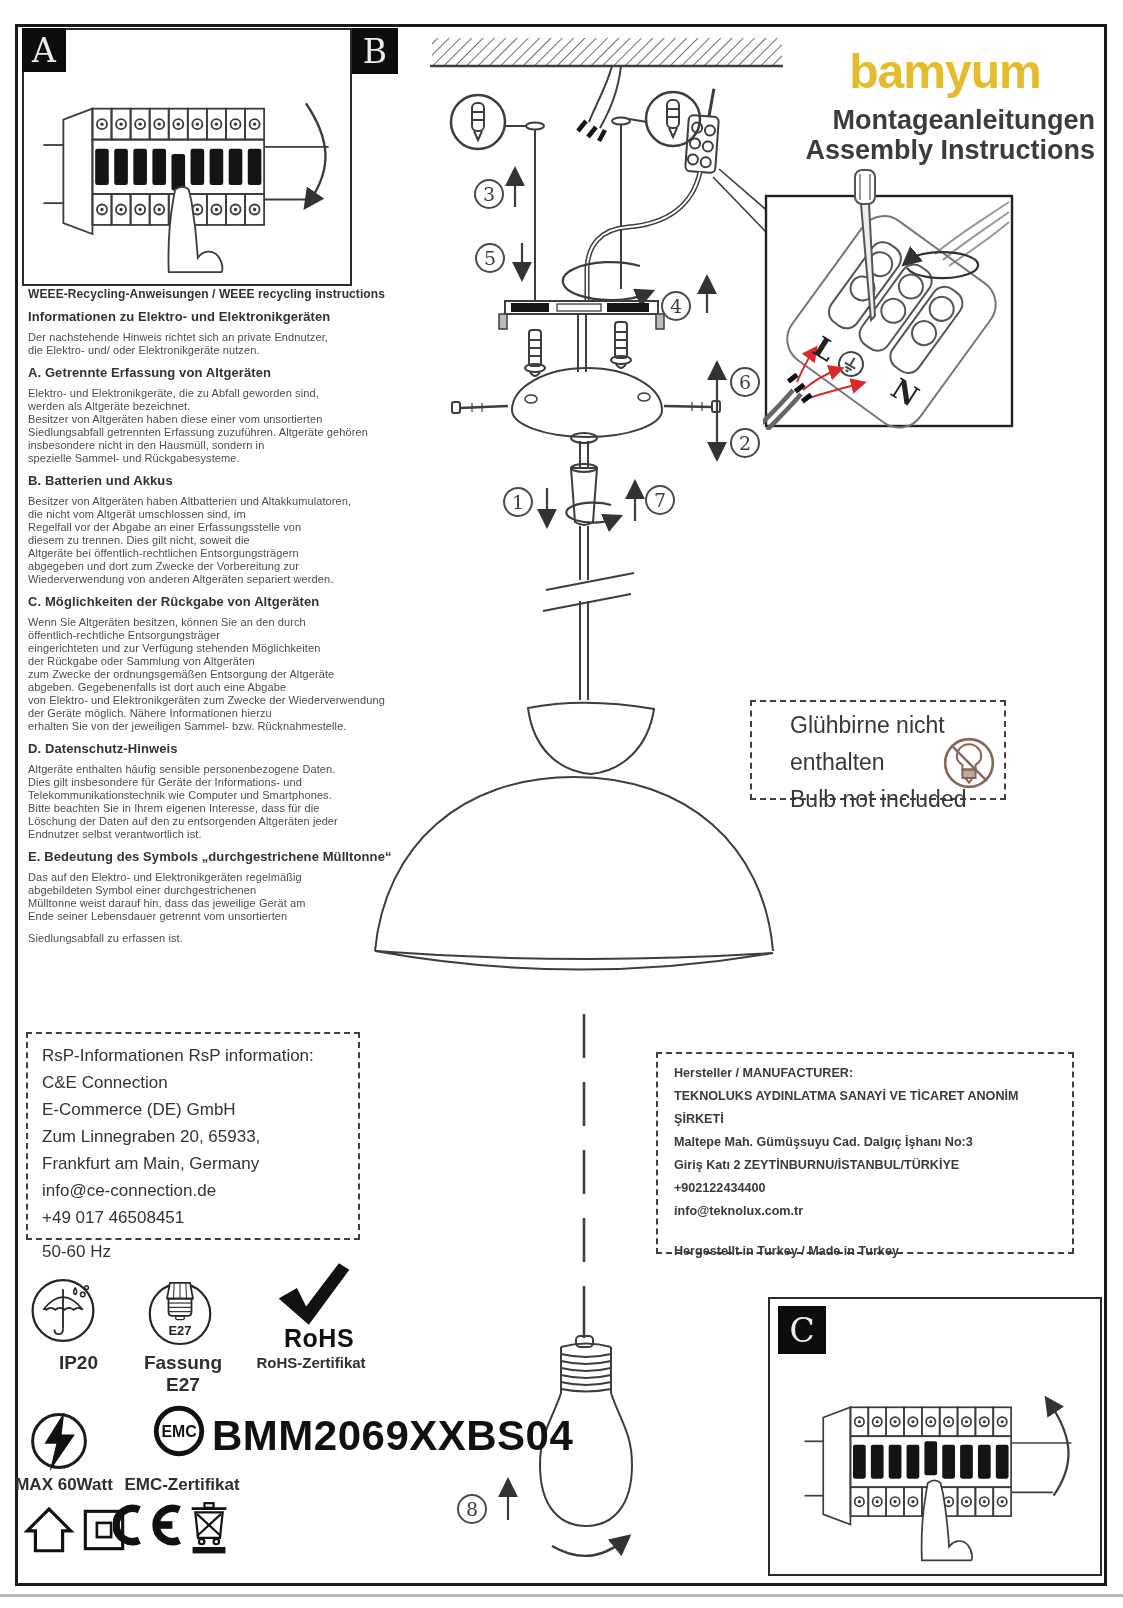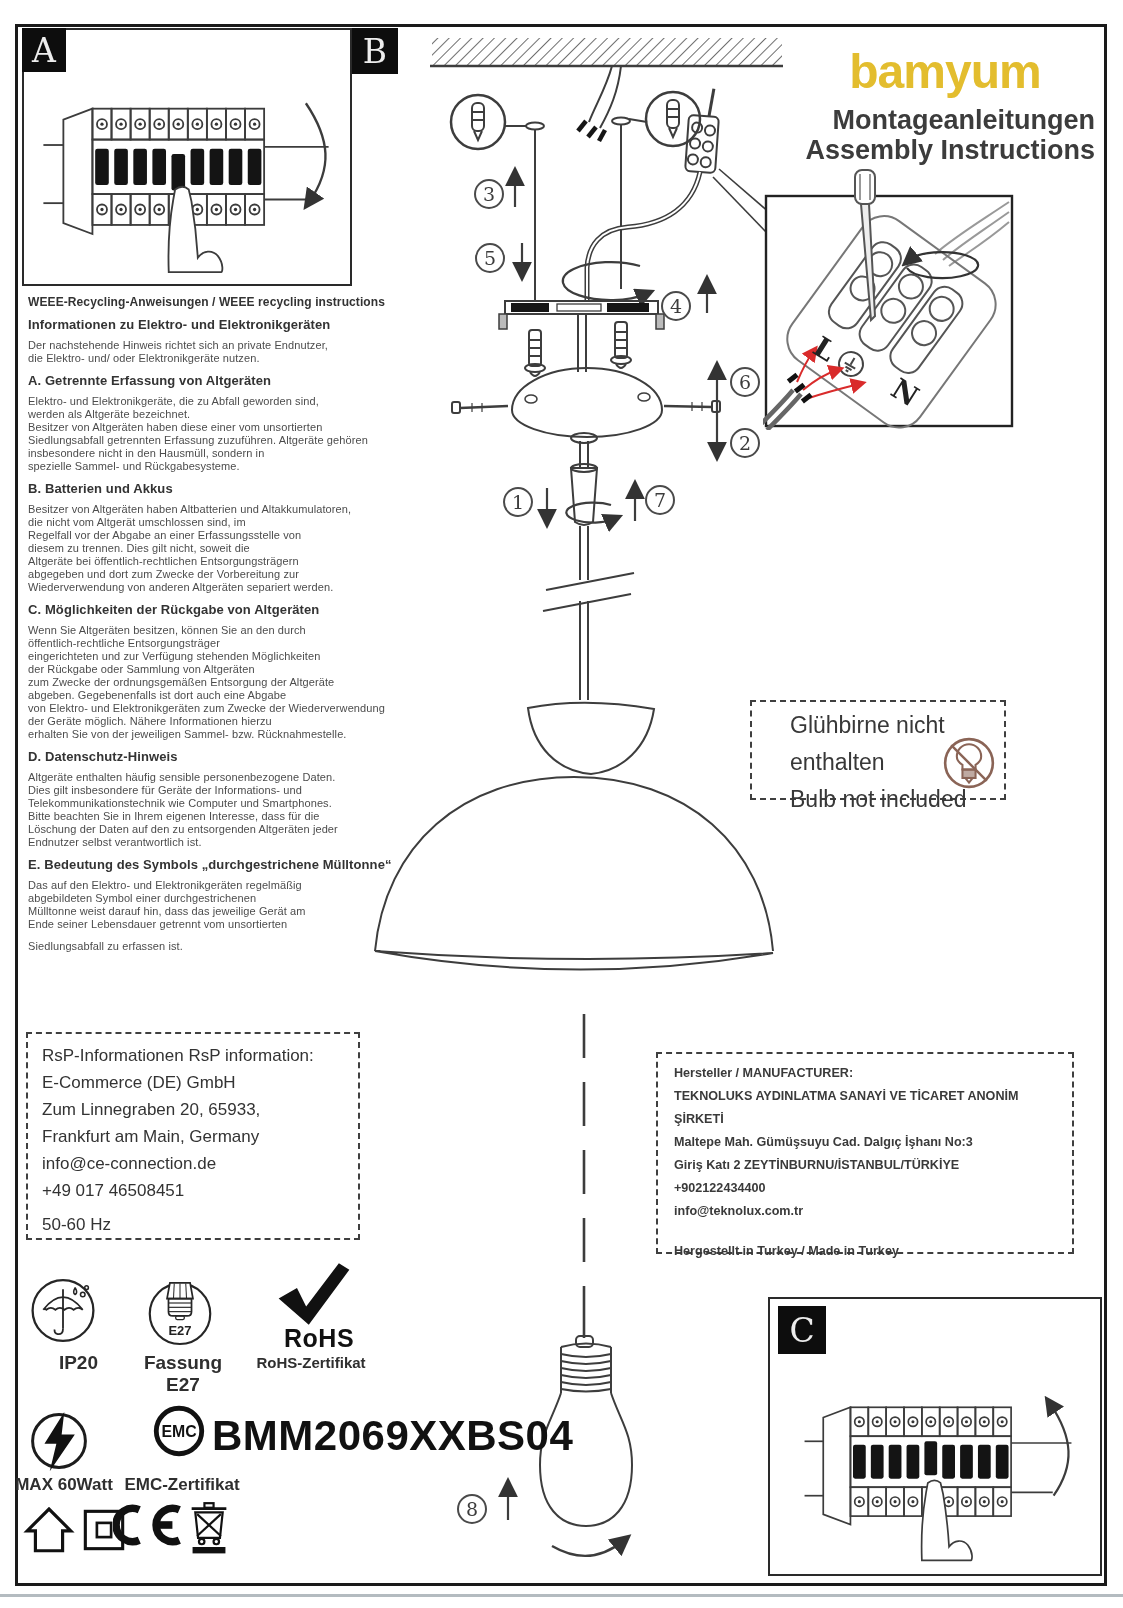--- a/index.html
+++ b/index.html
@@ -82,21 +82,21 @@
         <use href="#tog" x="146" y="108"></use>
         <use href="#tog" x="167" y="102"></use>
         <use href="#tog" x="188" y="102"></use>
         <use href="#tog" x="209" y="102"></use>
         <use href="#tog" x="230" y="102"></use>
       <path fill="#fff" d="M146,238 C145,210 146,186 151,158 L153,147 Q161,141 168,147 L171,160 C175,184 177,205 178,222 C184,214 194,213 200,220 C207,229 205,238 204,238 Z"></path>
       <path d="M297,52 C324,92 326,124 301,160" stroke-width="2.6" marker-end="url(#ah)"></path>
     </g>
   </svg>
 
-  <div class="abs weee" style="left:28px;top:296px;">
+  <div class="abs weee" style="left:28px;top:288px;">
     <div class="t">WEEE-Recycling-Anweisungen / WEEE recycling instructions</div>
     <div class="h">Informationen zu Elektro- und Elektronikgeräten</div>
     <div class="b">Der nachstehende Hinweis richtet sich an private Endnutzer,
  die Elektro- und/ oder Elektronikgeräte nutzen.</div>
     <div class="h">A. Getrennte Erfassung von Altgeräten</div>
     <div class="b">Elektro- und Elektronikgeräte, die zu Abfall geworden sind,
  werden als Altgeräte bezeichnet.
 Besitzer von Altgeräten haben diese einer vom unsortierten
 Siedlungsabfall getrennten Erfassung zuzuführen. Altgeräte gehören
 insbesondere nicht in den Hausmüll, sondern in
@@ -393,20 +393,21 @@
         <rect x="24" y="38" width="14" height="9" fill="#8a6456" fill-opacity="0.55"></rect>
         <path d="M27,47 L31,52 L35,47"></path>
         <line x1="12" y1="12" x2="50" y2="50" stroke-width="2.6"></line>
       </g>
     </svg>
   </div>
 
   <div class="abs dashbox rsp" style="left:26px;top:1032px;width:330px;height:204px;">
     <div style="position:absolute;left:14px;top:8px;">
       <div>RsP-Informationen RsP information:</div>
+      <div>C&amp;E Connection</div>
       <div>E-Commerce (DE) GmbH</div>
       <div>Zum Linnegraben 20, 65933,</div>
       <div>Frankfurt am Main, Germany</div>
       <div>info@ce-connection.de</div>
       <div>+49 017 46508451</div>
       <div style="margin-top:7px;">50-60 Hz</div>
     </div>
   </div>
 
   <div class="abs dashbox manu" style="left:656px;top:1052px;width:414px;height:198px;">

